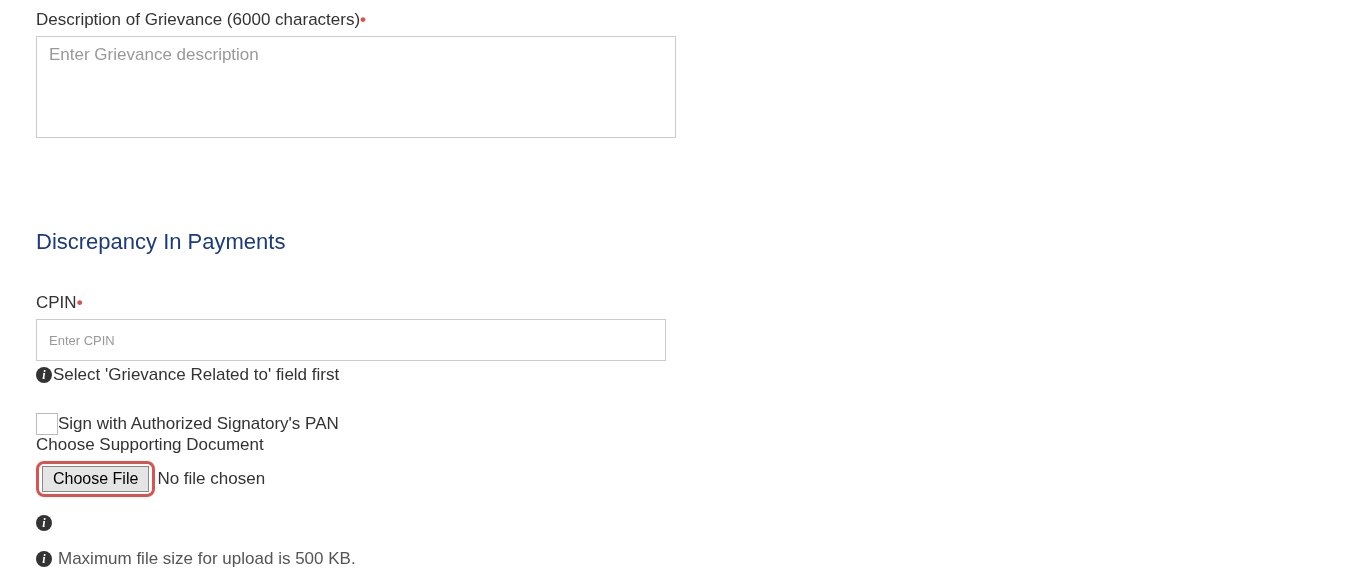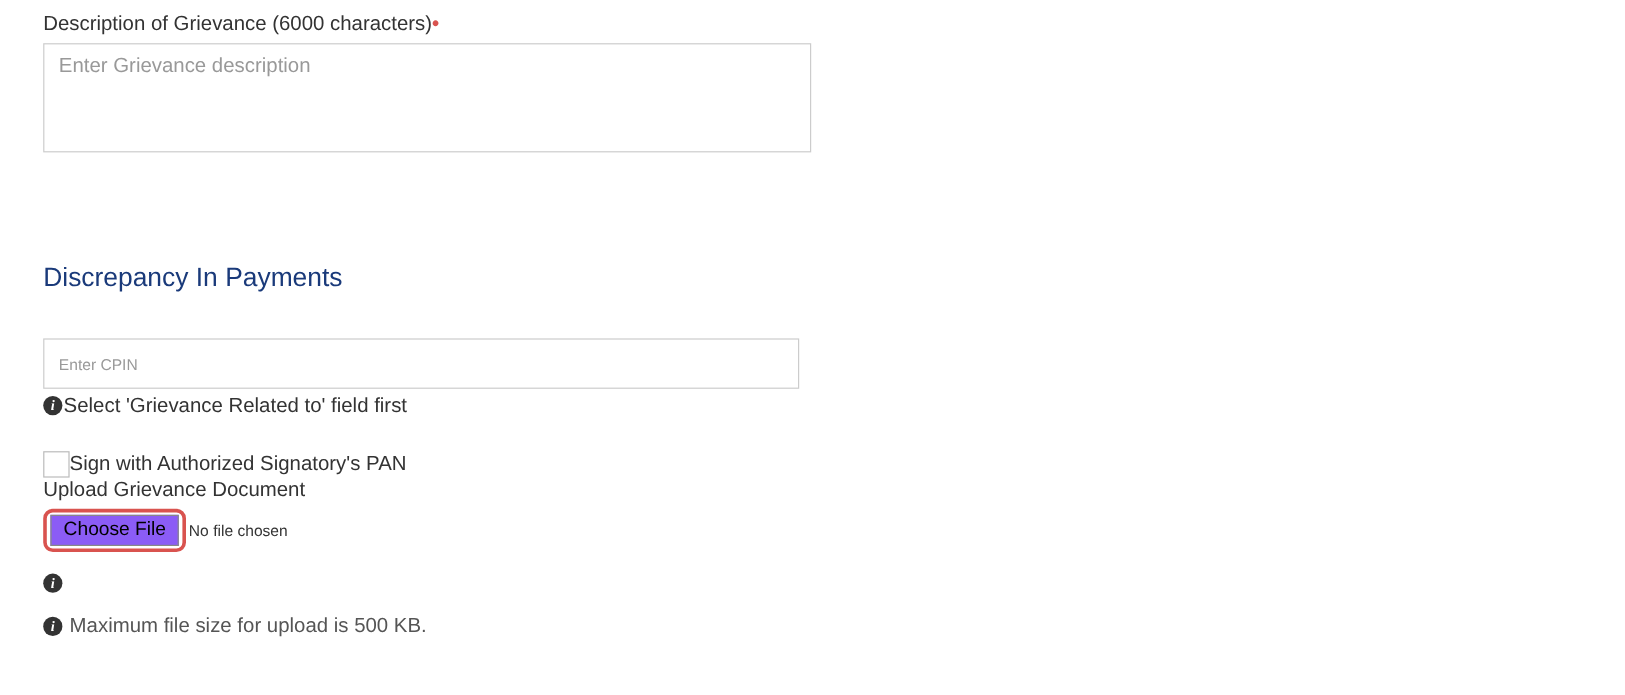--- a/index.html
+++ b/index.html
@@ -29,21 +29,21 @@
       font-size: 17px;
       color: #333;
       margin-bottom: 6px;
     }
     .required-mark {
       color: #d9534f;
       font-weight: bold;
     }
     textarea.grievance-desc {
       width: 100%;
-      height: 91px;
+      height: 102px;
       border: 1px solid #ccc;
       padding: 8px 12px;
       font-size: 17px;
       color: #701a75;
       resize: none;
       font-family: inherit;
     }
     textarea.grievance-desc::placeholder,
     input.cpin-input::placeholder {
       color: #999;
@@ -53,30 +53,30 @@
       display: flex;
       align-items: center;
     }
     .choose-file-wrap {
       border: 3px solid #d9534f;
       border-radius: 8px;
       padding: 2px 3px;
       display: inline-block;
     }
     button.choose-file-btn {
-      background: #8b5cf6;
+      background: #e5e5e5;
       border: 1px solid #888;
       padding: 3px 10px;
       font-size: 16px;
       cursor: pointer;
       font-family: inherit;
     }
     .no-file-text {
       margin-left: 2px;
-      font-size: 13px;
+      font-size: 17px;
       color: #333;
     }
     .hint-row {
       margin-top: 18px;
       font-size: 17px;
       color: #555;
       display: flex;
       align-items: center;
       gap: 6px;
     }
@@ -136,34 +136,37 @@
 
 <div class="form-container">
   <div class="left-col">
     <div class="field-label">
       <span>Description of Grievance (6000 characters)</span><span class="required-mark">•</span>
     </div>
     <textarea class="grievance-desc" placeholder="Enter Grievance description" style=""></textarea>
 
     <h2 class="section-heading">Discrepancy In Payments</h2>
 
+    <div class="field-label">
+      <span>CPIN</span><span class="required-mark">•</span>
+    </div>
     <input type="text" class="cpin-input" placeholder="Enter CPIN" style="">
     <div class="helper-text">
       <span class="info-icon">i</span>
         <span>Select 'Grievance Related to' field first</span>
     </div>
 
     <div class="checkbox-row">
       <div class="checkbox-box"></div>
       <span>Sign with Authorized Signatory's PAN</span>
     </div>
   </div>
 
   <div class="right-col">
-    <div class="field-label">Upload Grievance Document</div>
+    <div class="field-label">Choose Supporting Document</div>
     <div class="upload-row">
       <span class="choose-file-wrap">
         <button class="choose-file-btn">Choose File</button>
       </span>
       <span class="no-file-text">No file chosen</span>
     </div>
     <div class="hint-row">
       <span class="info-icon">i</span>
     </div>
     <div class="hint-row">

